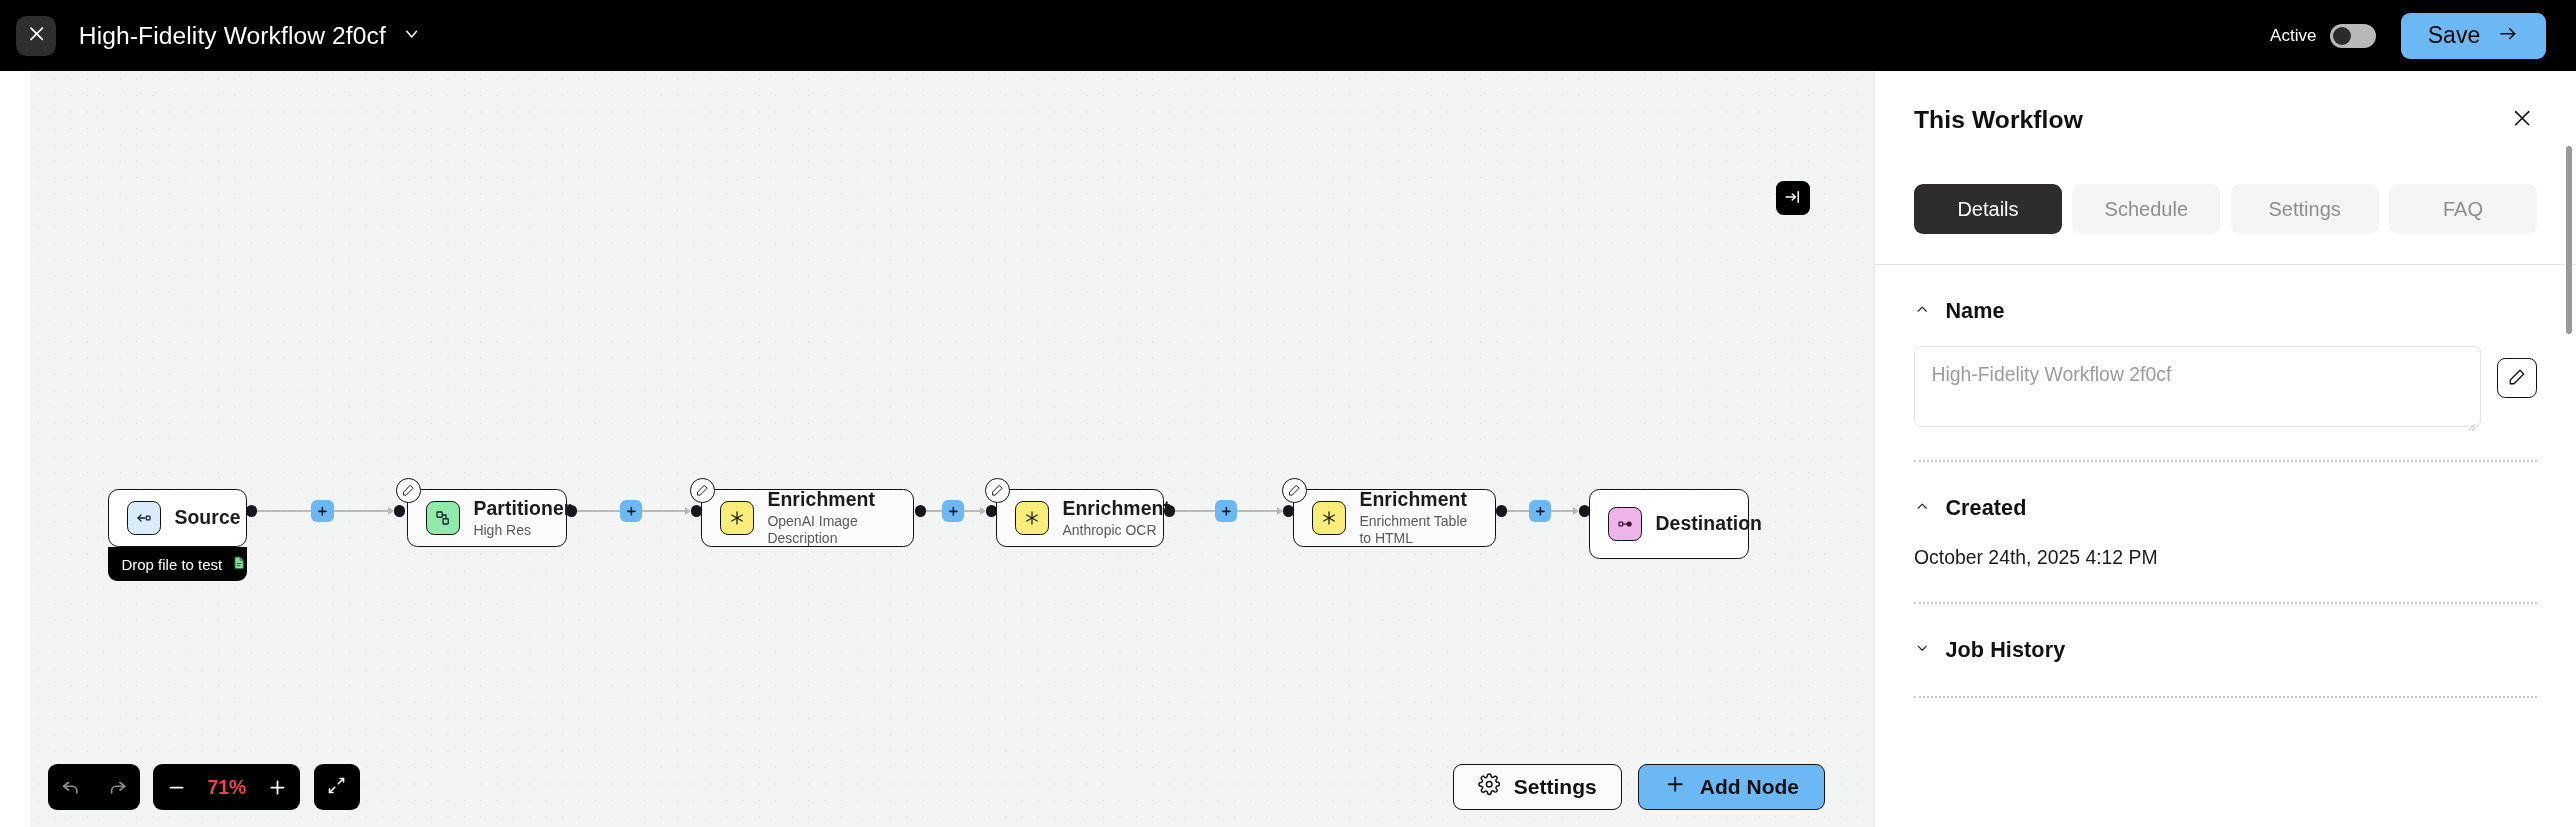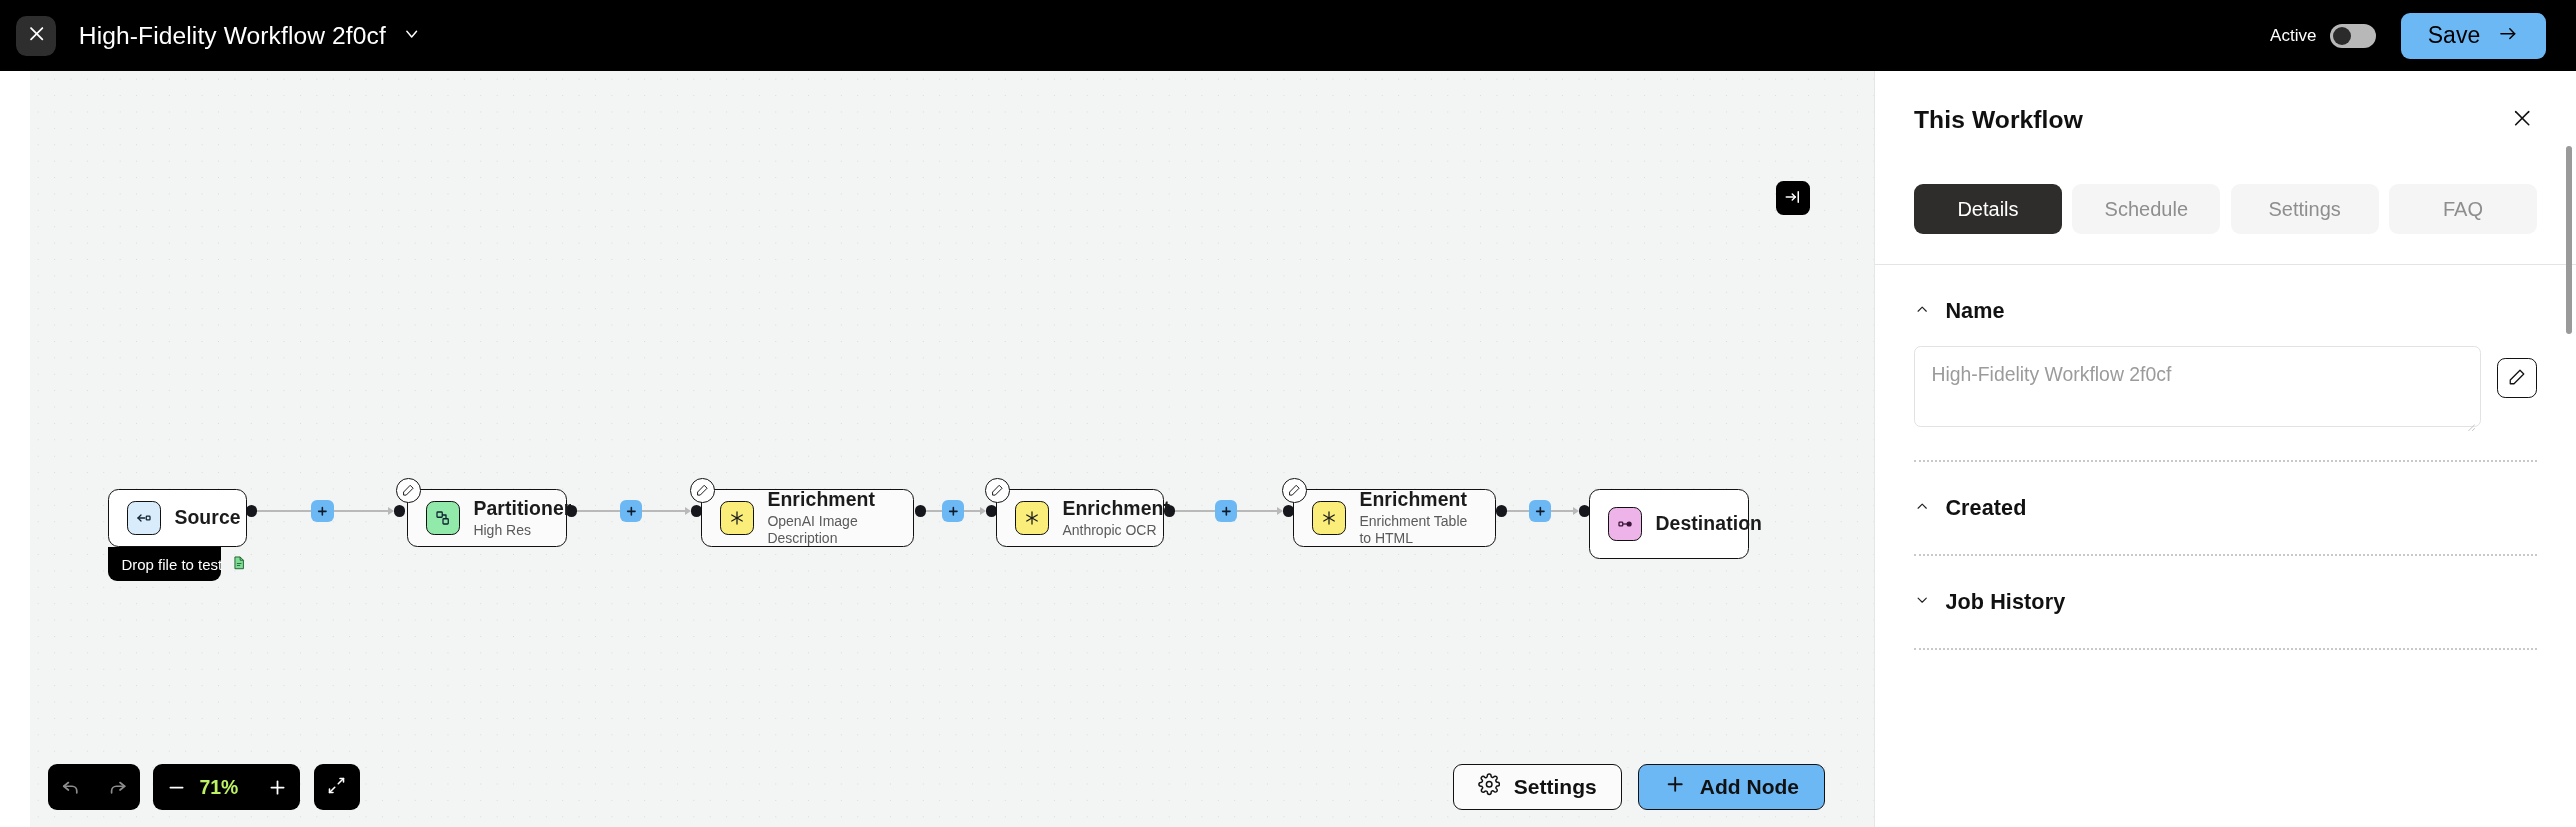--- a/index.html
+++ b/index.html
@@ -100,21 +100,21 @@
     width: 0; height: 0; border-left: 6.7px solid #b9b9b9;
     border-top: 4.5px solid transparent; border-bottom: 4.5px solid transparent; flex: 0 0 auto;
   }
 
   
   .zoom-cluster { position: absolute; left: 18px; bottom: 18px; display: flex; gap: 13.4px; z-index: 25; }
   .pill { background: #000000; border-radius: 9px; height: 46px; display: flex; align-items: center; }
   .pill .ibtn {
     width: 46px; height: 46px; display: flex; align-items: center; justify-content: center; cursor: pointer;
   }
-  .zoom-val { color: #bef264; font-size: 19.4px; font-weight: 700; min-width: 55px; }
+  .zoom-val { color: #ef4444; font-size: 19.4px; font-weight: 700; min-width: 55px; text-align: center; }
 
   .action-cluster { position: absolute; right: 49px; bottom: 18px; display: flex; gap: 16.4px; z-index: 25; }
   .btn-settings {
     background: #fbfbfb; border: 1.8px solid #111111; border-radius: 9px; height: 46px;
     padding: 0 24px; display: flex; align-items: center; gap: 13.4px;
     font-size: 21px; font-weight: 700; color: #111111; font-family: inherit; cursor: pointer;
   }
   .btn-addnode {
     background: #6cb8f5; border: 1.8px solid #111111; border-radius: 9px; height: 46px;
     padding: 0 25px; display: flex; align-items: center; gap: 13.4px;
@@ -301,21 +301,21 @@
             <svg width="18" height="18" viewBox="0 0 24 24" fill="none" stroke="#123" stroke-width="1.7" stroke-linecap="round" stroke-linejoin="round">
               <line x1="4" y1="12" x2="13" y2="12"></line>
                 <polyline points="8 8 4 12 8 16"></polyline>
                 <rect x="15" y="9.5" width="5" height="5" rx="1"></rect>
             </svg>
           </div>
           <div class="node-text">
             <div class="node-title">Source</div>
           </div>
         </div>
-        <div class="drop-tip" style="left:78px; top:476px; width:113px;">
+        <div class="drop-tip" style="left:78px; top:476px; width:139px;">
           <span>Drop file to test</span>
           <span>
             <svg width="15.7" height="15.7" viewBox="0 0 24 24" fill="#7fdd96" stroke="#1a5c2c" stroke-width="1.4" stroke-linejoin="round">
               <path d="M6 3h8l5 5v13H6z"></path>
                 <path d="M14 3v5h5" fill="none"></path>
               <line x1="9" y1="13" x2="16" y2="13" stroke="#1a5c2c" stroke-width="1.3"></line>
               <line x1="9" y1="16" x2="14" y2="16" stroke="#1a5c2c" stroke-width="1.3"></line>
             </svg>
           </span>
         </div>
@@ -533,20 +533,21 @@
 
         <div class="section">
           <div class="section-head">
             <span>
               <svg width="16.4" height="16.4" viewBox="0 0 24 24" fill="none" stroke="#222" stroke-width="1.7" stroke-linecap="round" stroke-linejoin="round">
                   <polyline points="6 15 12 9 18 15"></polyline>
                 </svg>
             </span>
             <span class="section-title">Created</span>
           </div>
+          <div class="section-value">October 24th, 2025 4:12 PM</div>
           <div class="dotted-sep"></div>
         </div>
 
         <div class="section">
           <div class="section-head">
             <span>
               <svg width="16.4" height="16.4" viewBox="0 0 24 24" fill="none" stroke="#222" stroke-width="1.7" stroke-linecap="round" stroke-linejoin="round">
                   <polyline points="6 9 12 15 18 9"></polyline>
                 </svg>
             </span>

